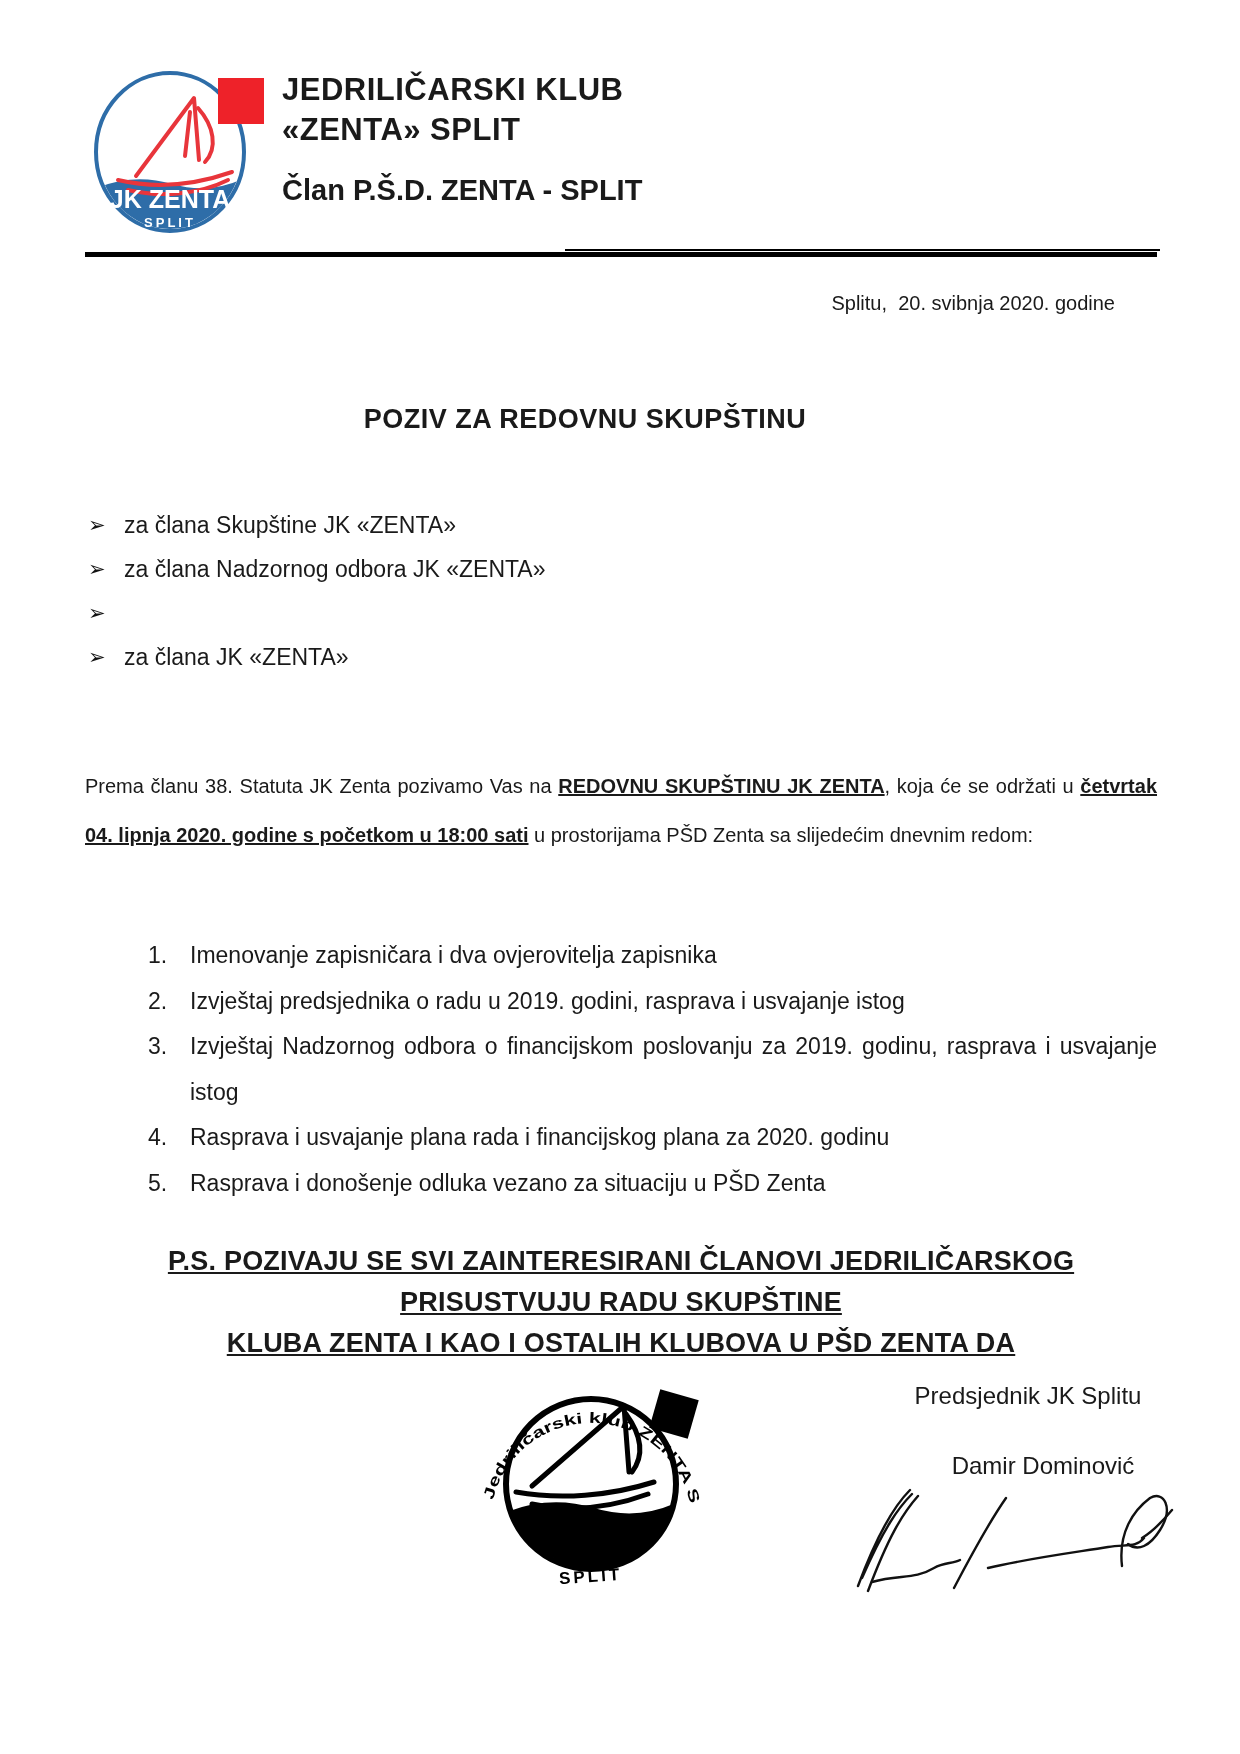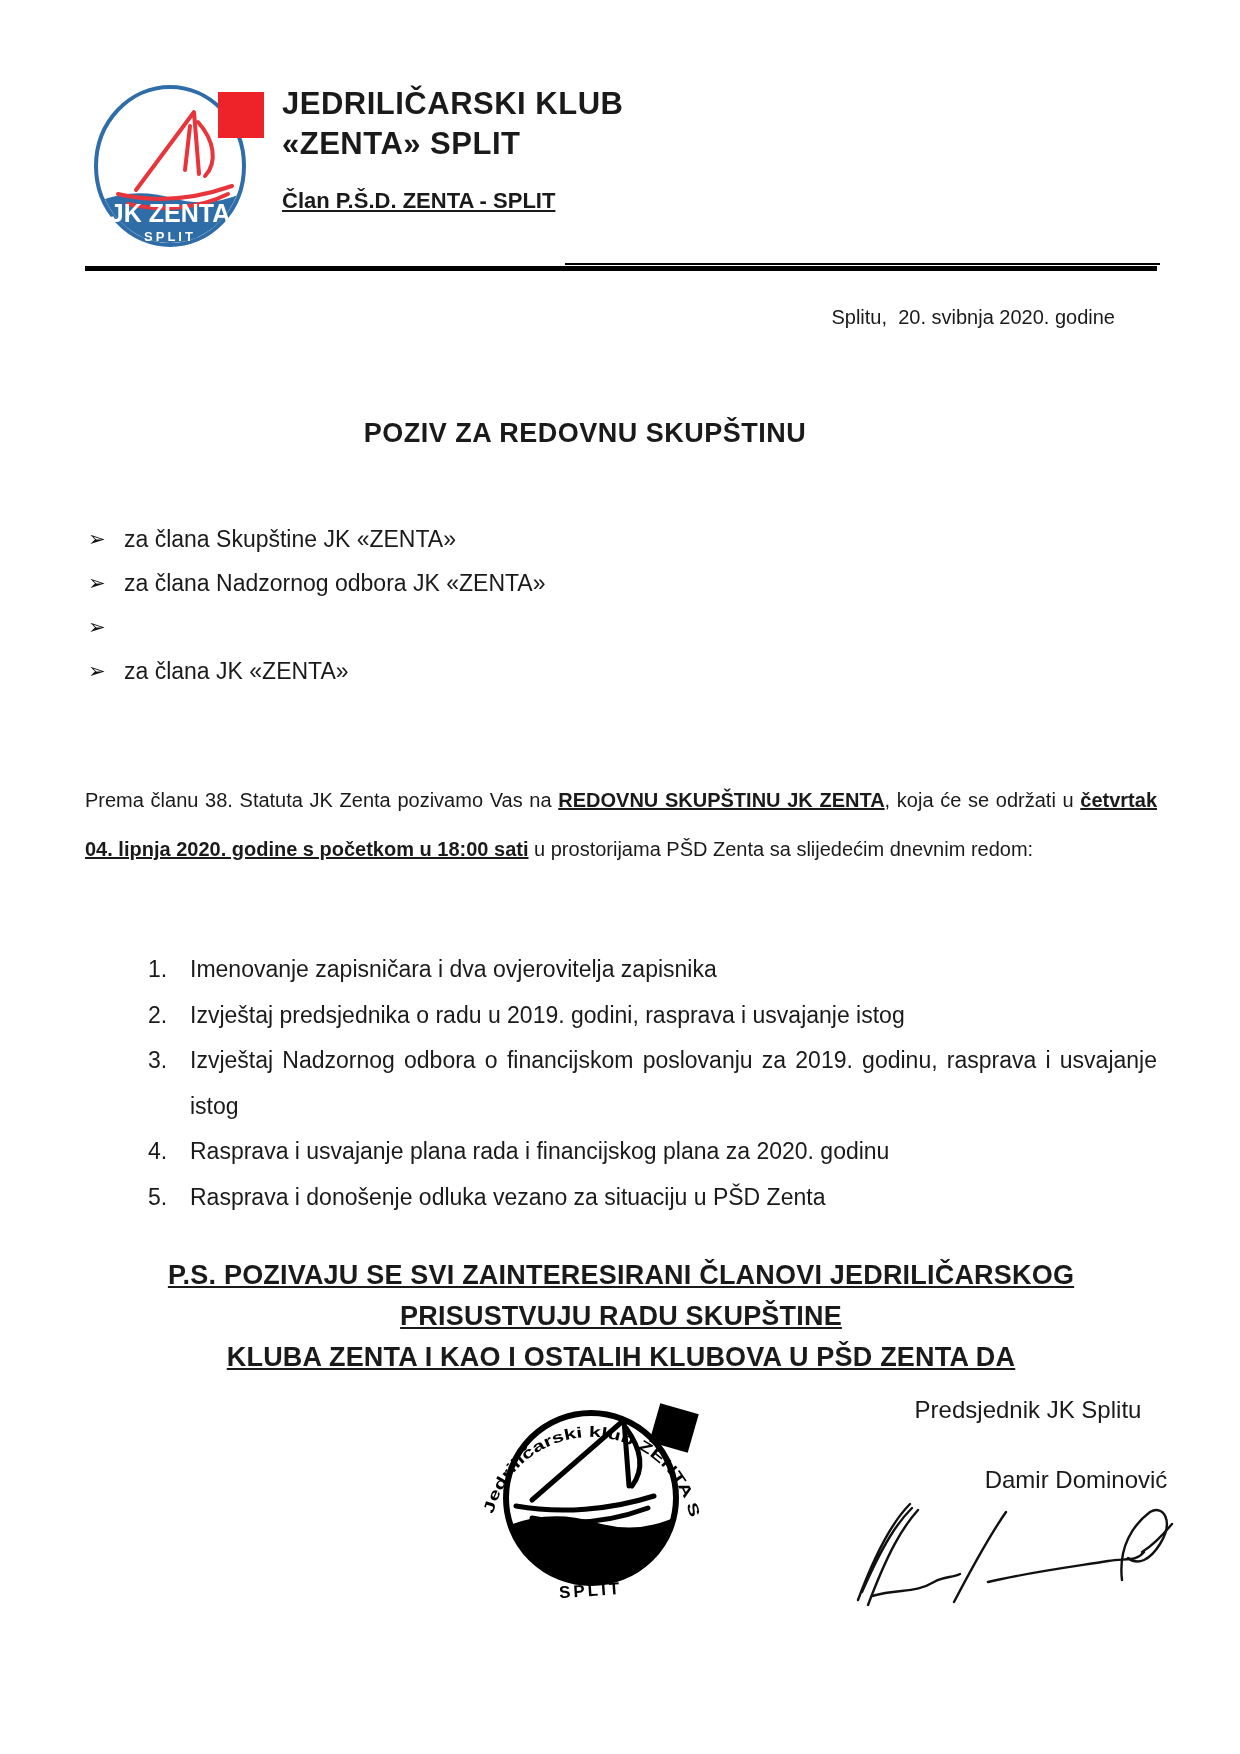--- a/index.html
+++ b/index.html
@@ -5,25 +5,25 @@
   html,body{margin:0;padding:0;background:#e8e8e8;}
   .page{
     position:relative;
     width:1240px;height:1754px;
     margin:0 auto;
     background:#ffffff;
     font-family:"Liberation Sans","DejaVu Sans",sans-serif;
     color:#1a1a1a;
     overflow:hidden;
   }
-  .abs{position:absolute;margin-top:14px;}
+  .abs{position:absolute;}
 
   
   .club-title{font-size:31px;font-weight:bold;line-height:40px;letter-spacing:0.5px;}
-  .club-member{font-size:22px;font-weight:bold;margin-top:24px;text-decoration:underline;}
+  .club-member{font-size:29px;font-weight:bold;margin-top:24px;}
   .rule{background:#000;}
 
   
   .date-line{font-size:20px;white-space:pre;}
   .doc-title{font-size:27px;font-weight:bold;text-align:center;letter-spacing:0.5px;}
 
   
   .recipient{height:44px;line-height:44px;font-size:23px;display:flex;}
   .recipient .bullet{width:36px;font-size:21px;color:#111;}
 
@@ -153,21 +153,21 @@
       </g>
       <rect x="176" y="52" width="40" height="40" fill="#000000" transform="rotate(16 196 72)"></rect>
       <text font-size="15" font-weight="bold" fill="#000000" font-family="Liberation Sans, DejaVu Sans, sans-serif">
         <textPath href="#ringPath" startOffset="4" textLength="305" lengthAdjust="spacingAndGlyphs">Jedriličarski klub ZENTA Split</textPath>
       </text>
       <text x="113" y="240" text-anchor="middle" font-size="17" font-weight="bold" letter-spacing="3" fill="#000000" transform="rotate(-4 113 240)" font-family="Liberation Sans, DejaVu Sans, sans-serif">SPLIT</text>
     </svg>
   </div>
 
   <div class="abs sig-role" style="left:898px;top:1382px;width:260px;">Predsjednik JK Splitu</div>
-  <div class="abs sig-name" style="left:951px;top:1452px;width:250px;">Damir Dominović</div>
+  <div class="abs sig-name" style="left:918px;top:1452px;width:250px;">Damir Dominović</div>
 
   <div class="abs" style="left:842px;top:1470px;width:352px;height:132px;">
     <svg width="352" height="132" viewBox="0 0 352 132">
       <g fill="none" stroke="#111111" stroke-width="2.4" stroke-linecap="round">
         <path d="M16,116 C 36,62 52,36 68,20 M26,121 C 46,68 60,44 76,26 M20,108 C 42,58 56,38 70,24"></path>
         <path d="M30,112 C 58,104 72,110 92,98 C 102,92 110,94 118,90"></path>
         <path d="M112,118 C 134,76 150,48 164,28"></path>
         <path d="M146,98 C 188,88 236,82 266,77 C 284,74 294,78 302,68"></path>
         <path d="M280,96 C 276,62 292,40 308,28 C 322,20 332,38 318,60 C 308,76 296,82 286,74"></path>
         <path d="M300,68 C 310,62 320,52 330,40"></path>

